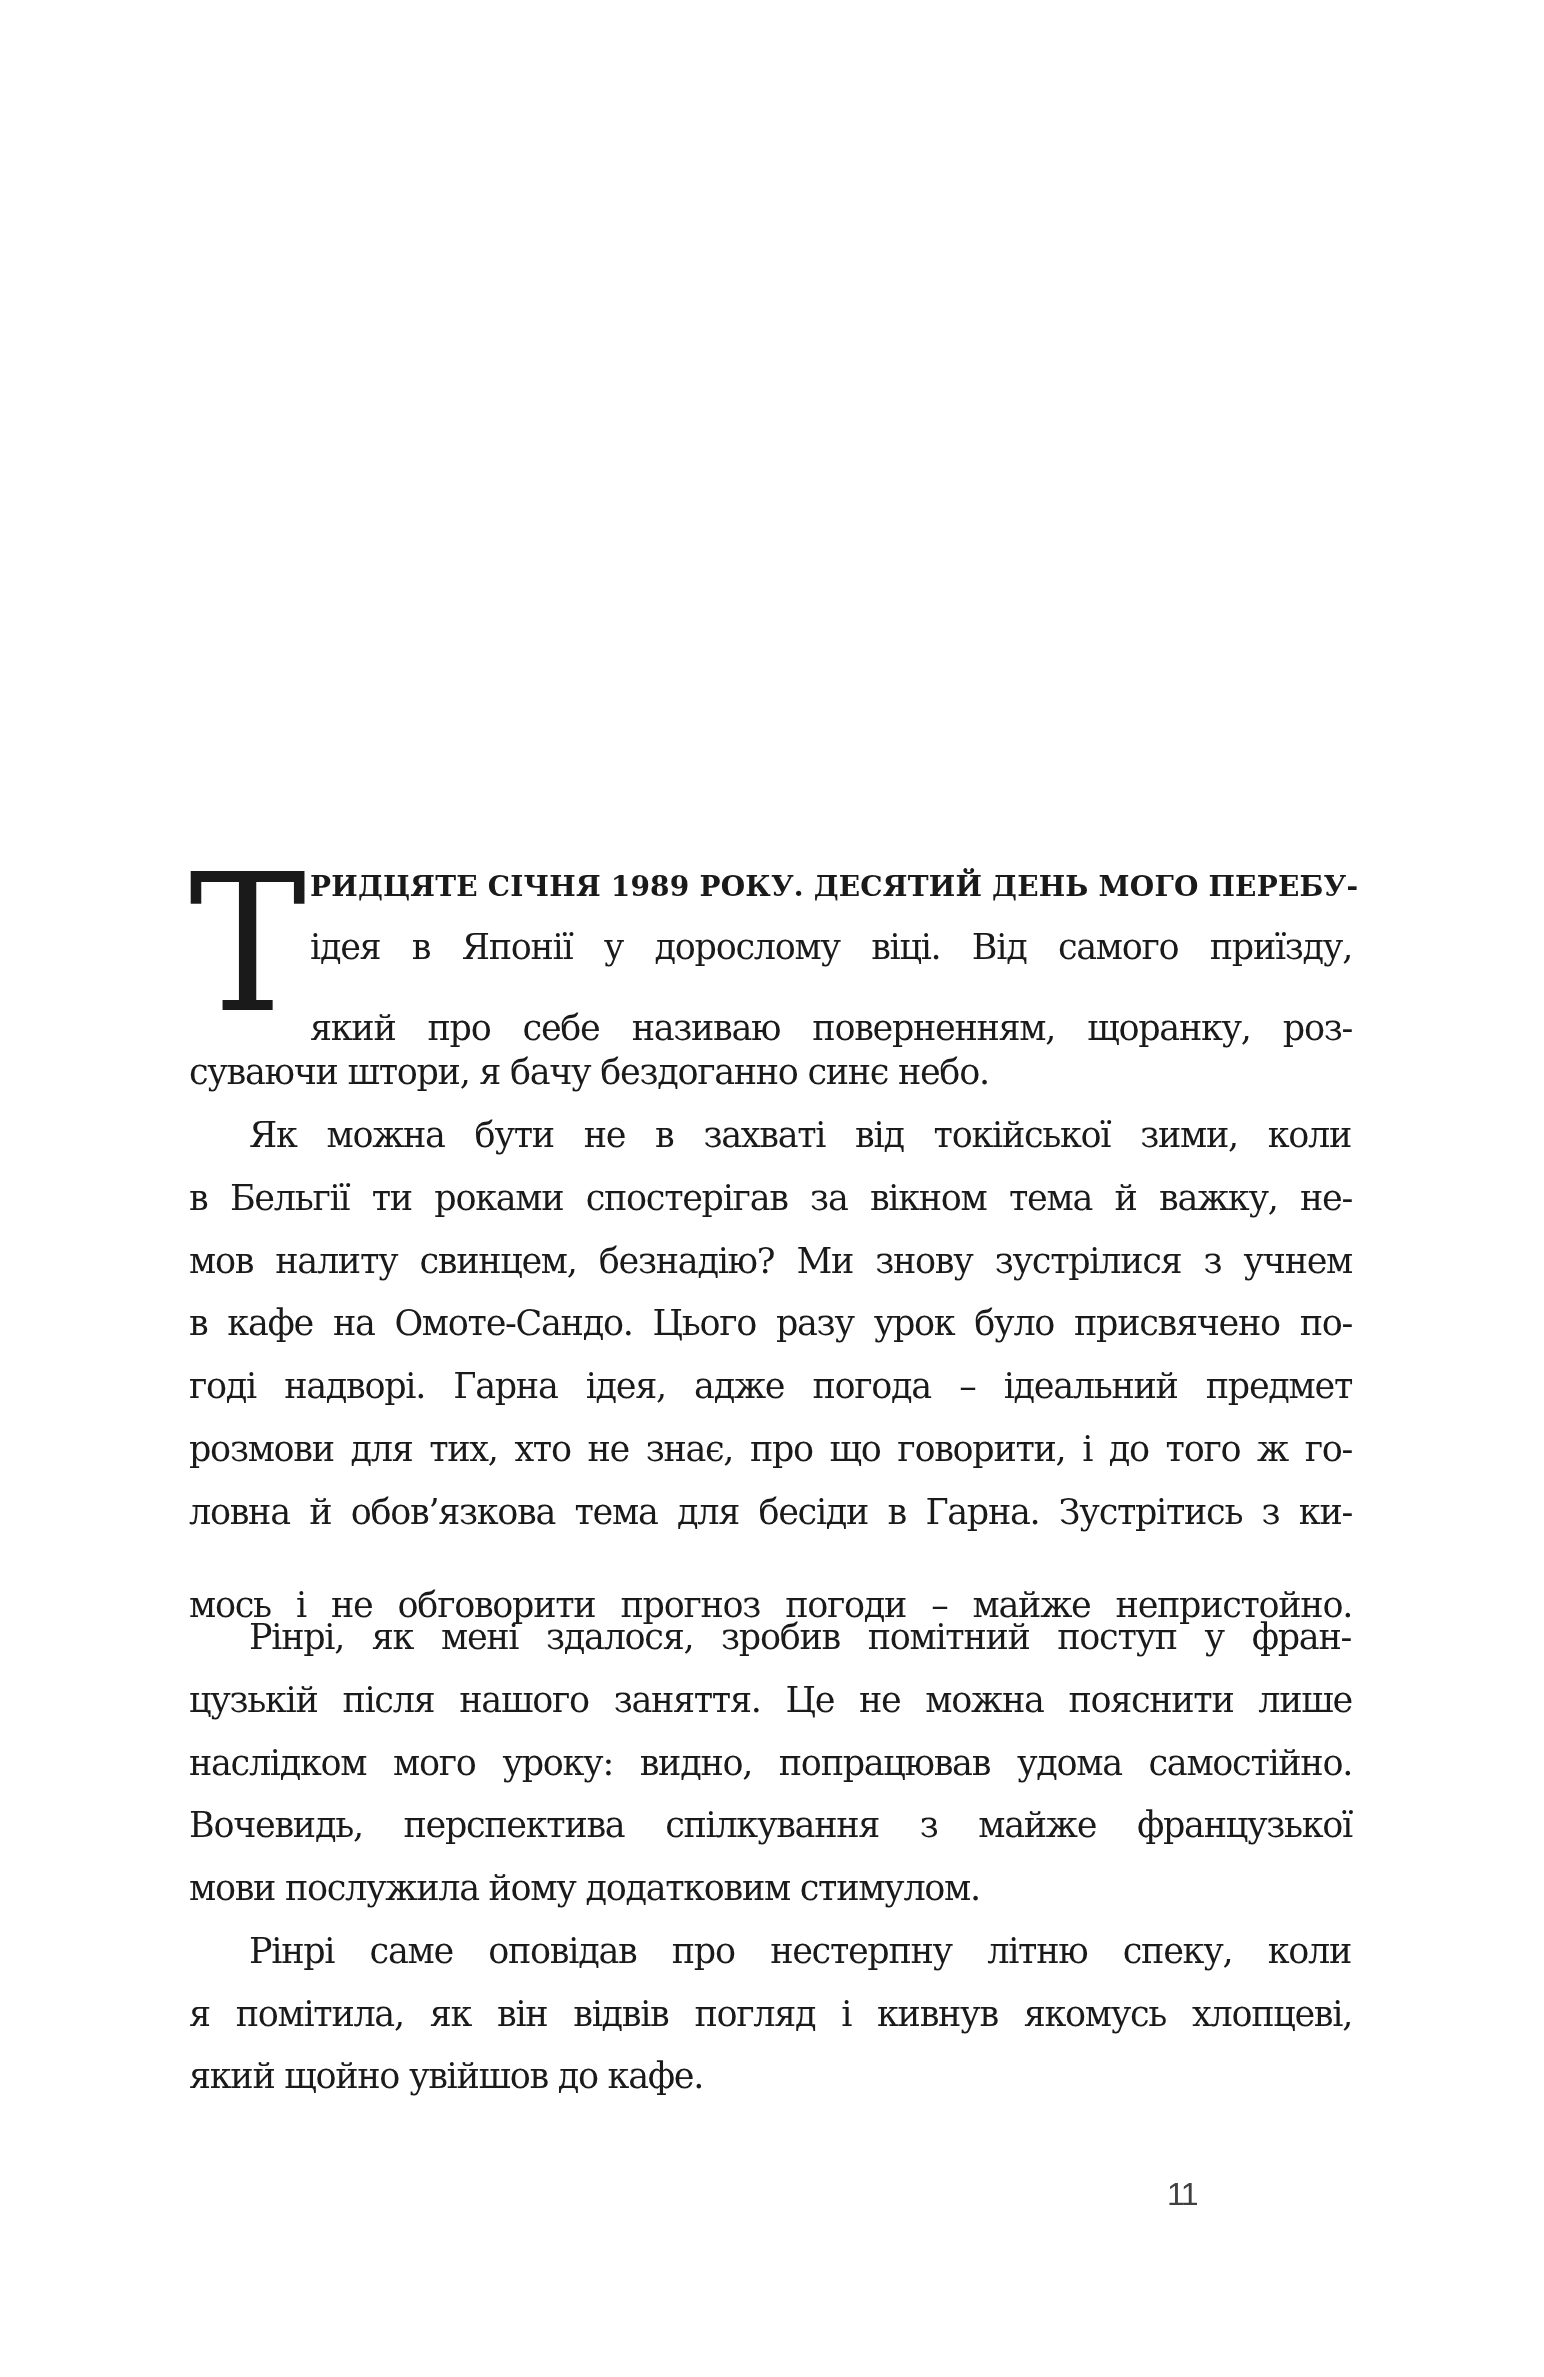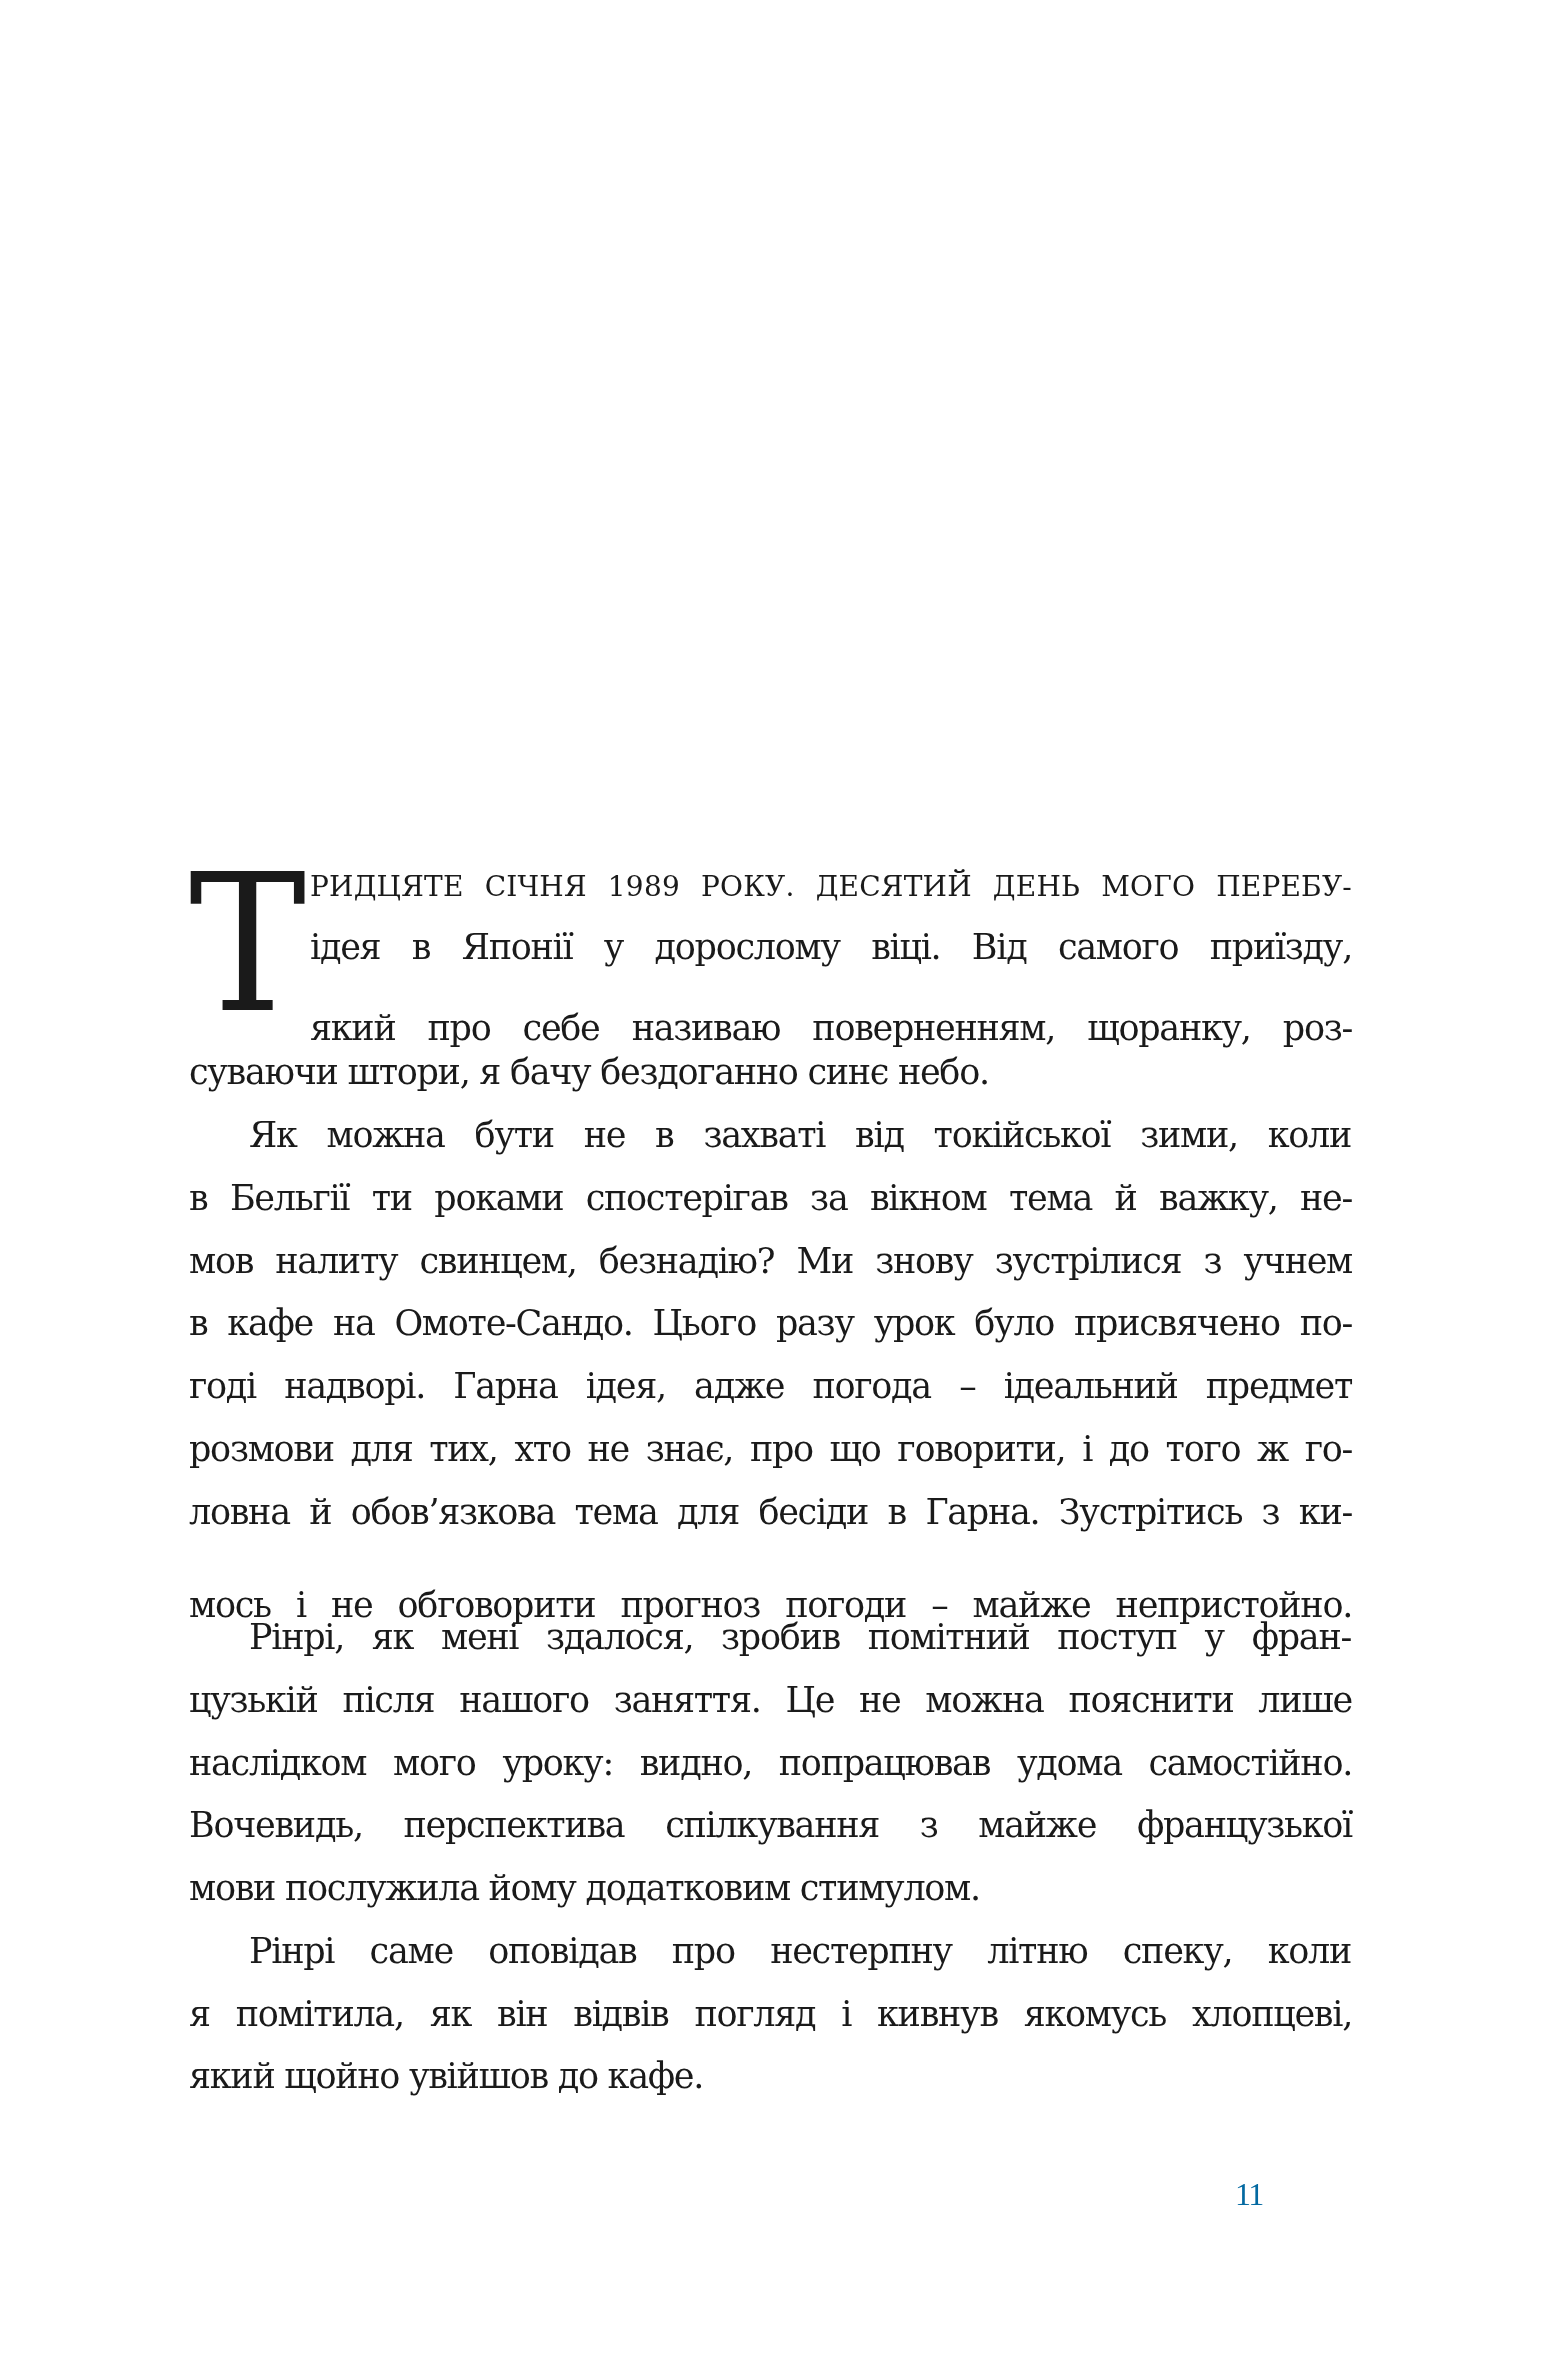--- a/index.html
+++ b/index.html
@@ -9,29 +9,29 @@
     .line {
       position: absolute; left: 0; height: 63px; width: 1163px;
       font-family: "DejaVu Serif", serif;
       font-size: 35px; line-height: 63px; color: #1a1a1a;
       white-space: nowrap; letter-spacing: -1.3px;
       text-align: justify; text-align-last: justify;
     }
     .line.last { text-align-last: left; }
     .line.indent { left: 60px; width: 1102px; }
     .line.dc { left: 121px; width: 1042px; }
-    .sc { font-size: 28px; letter-spacing: 0.2px; text-transform: uppercase; }
+    .sc { font-size: 28px; letter-spacing: 0.2px; text-transform: uppercase; font-weight: bold; }
     .dropcap {
       position: absolute; left: 0; top: 14.5px; width: 121px; height: 153px;
       font-family: "DejaVu Serif", serif; font-size: 191px; line-height: 153px;
       color: #1a1a1a; transform: scaleX(0.92); transform-origin: left top;
     }
     .page-number {
-      position: absolute; left: 1235px; top: 2176px;
-      font-family: Liberation Serif, serif; font-size: 32px; color: #0369a1;
+      position: absolute; left: 1167px; top: 2176px;
+      font-family: Liberation Sans, sans-serif; font-size: 32px; color: #404040;
       letter-spacing: -1.6px;
     }
   </style>
 </head>
 <body>
 
 <div class="page">
   <div class="text-block">
     <div class="dropcap">Т</div>
 

